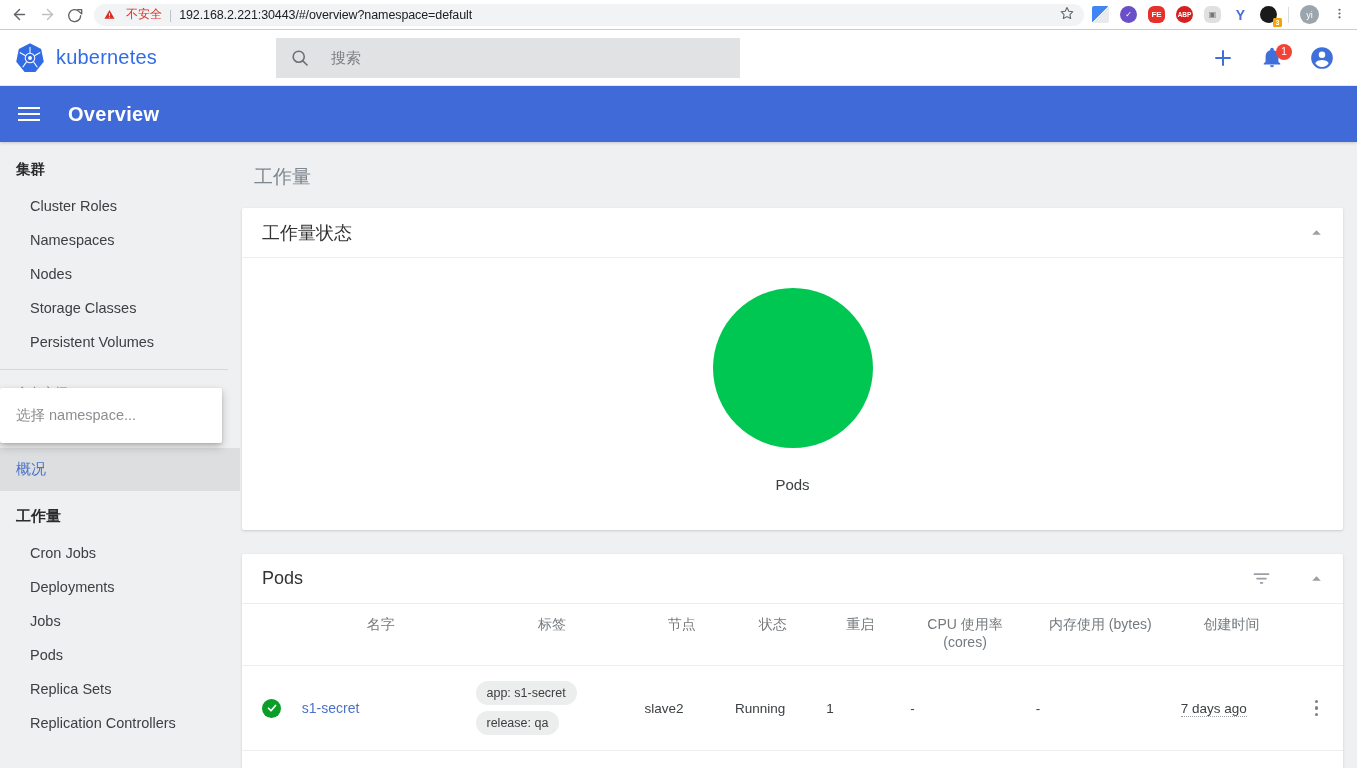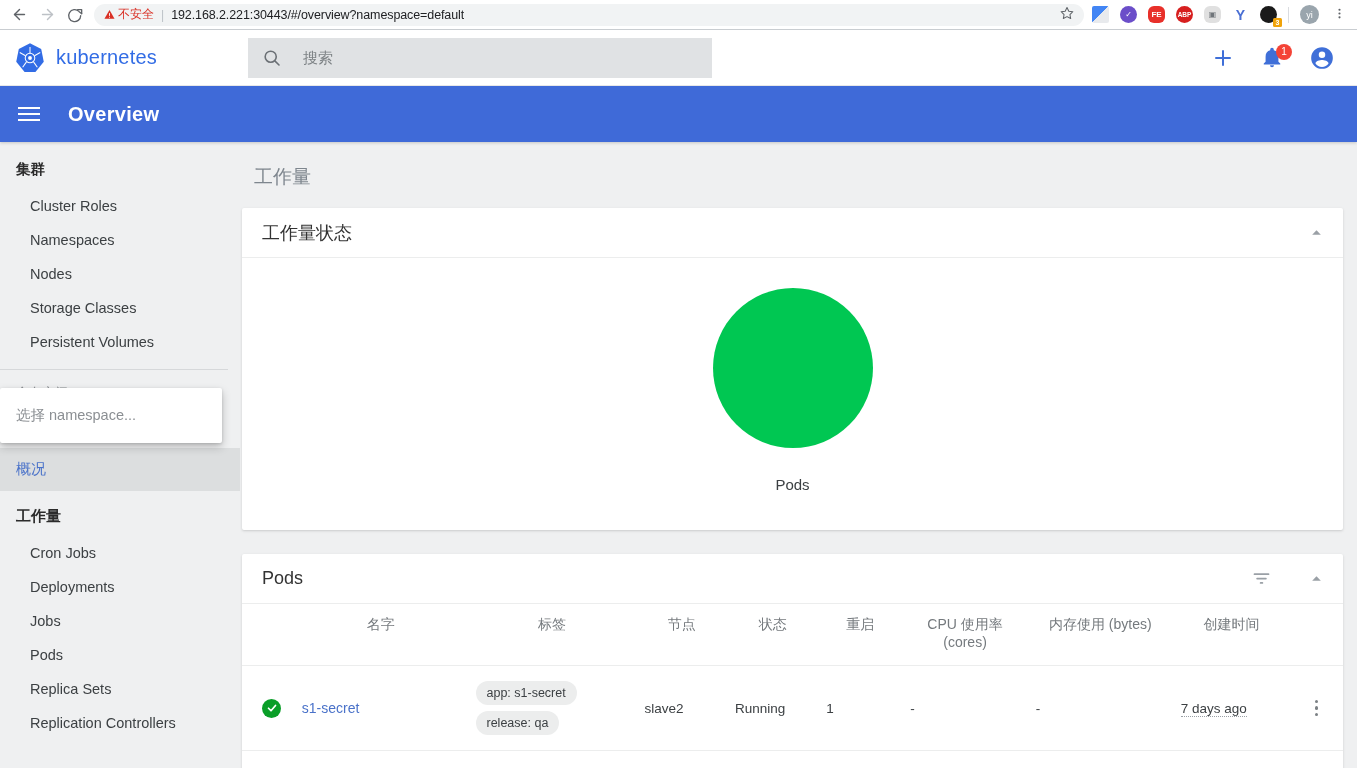--- a/index.html
+++ b/index.html
@@ -31,21 +31,21 @@
     flex: 1;
     height: 22px;
     background: #f1f3f4;
     border-radius: 11px;
     display: flex; align-items: center;
     margin: 0 6px 0 4px;
     padding: 0 10px;
     min-width: 0;
   }
   .not-secure {
-    display: flex; align-items: center; gap: 3px;
+    display: flex; align-items: center; gap: 11px;
     color: #d93025; font-size: 12px; white-space: nowrap;
   }
   .omni-sep { color: #bdc1c6; margin: 0 7px; font-size: 12px; }
   .omni-url {
     font-size: 12.5px; color: #202124;
     white-space: nowrap; overflow: hidden; text-overflow: ellipsis;
     letter-spacing: -0.1px;
   }
   .omni-star { margin-left: auto; color: #5f6368; padding-left: 8px; }
   .ext-icons { display: flex; align-items: center; gap: 11px; padding: 0 8px 0 2px; }
@@ -85,21 +85,21 @@
     border-bottom: 1px solid #e8e8e8;
     position: relative; z-index: 20;
   }
   .brand { display: flex; align-items: center; gap: 10px; padding-left: 14px; width: 246px; }
   .brand-text { font-size: 20px; color: #326ce5; font-weight: 500; letter-spacing: 0.2px; }
   .search-wrap {
     width: 464px; height: 40px;
     background: #e0e2e4;
     display: flex; align-items: center;
     padding: 0 14px; gap: 22px;
-    margin-left: 2px;
+    margin-left: 30px;
   }
   .search-icon { color: #6b7075; display:flex; }
   .search-input {
     border: none; outline: none; background: transparent;
     font-size: 15px; color: #5f6368;
     font-family: inherit; width: 100%;
   }
   .search-input::placeholder { color: #7d8285; }
   .header-right {
     margin-left: auto; display: flex; align-items: center;

